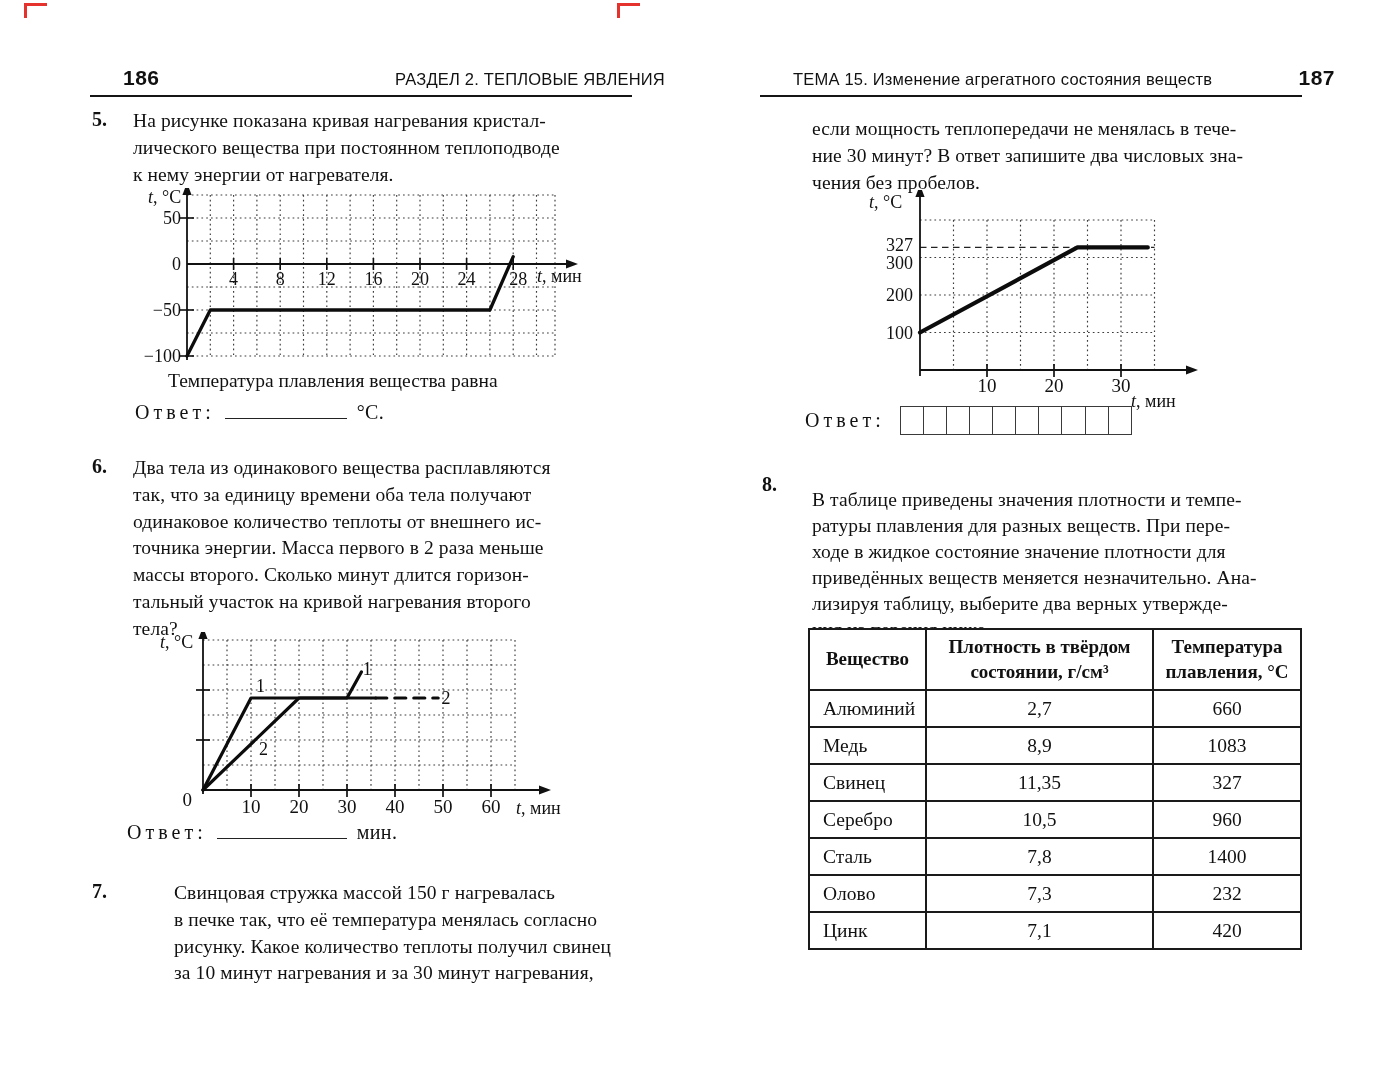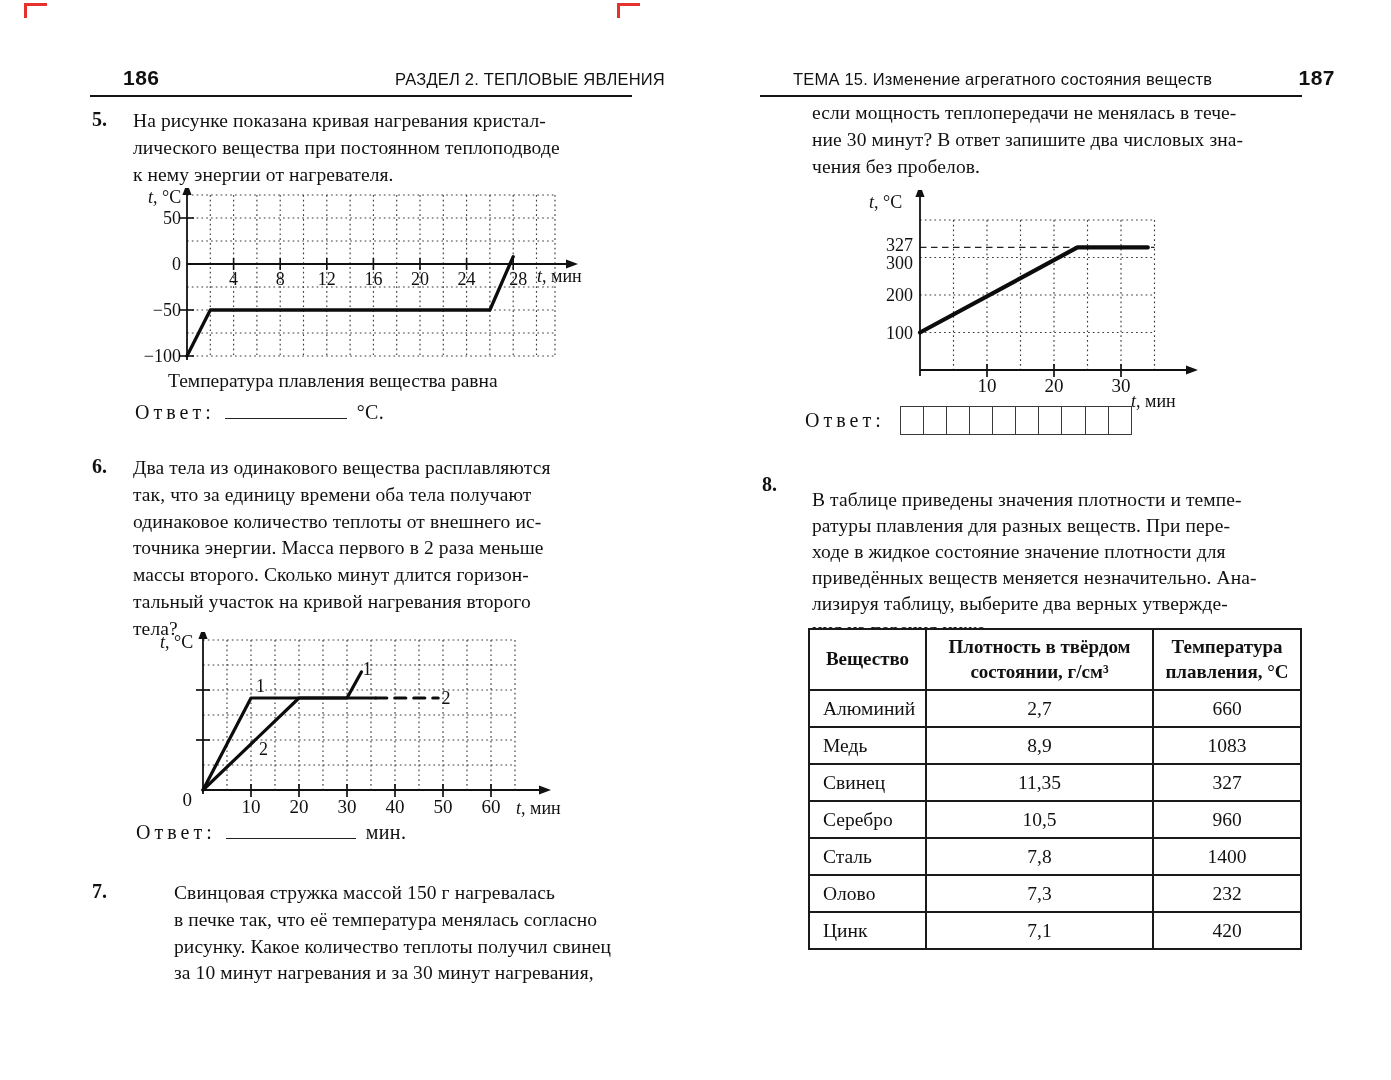--- a/index.html
+++ b/index.html
@@ -155,34 +155,34 @@
         <text x="386" y="182" text-anchor="start" font-size="18"><tspan font-style="italic">t</tspan><tspan>, мин</tspan></text>
         <polyline points="73,158 121,66 217,66 231.4,40" fill="none" stroke="#0c0c0c" stroke-width="3.2" stroke-linejoin="round" stroke-linecap="round"></polyline>
         <polyline points="73,158 169,66 245.79999999999998,66" fill="none" stroke="#0c0c0c" stroke-width="3.2" stroke-linejoin="round" stroke-linecap="round"></polyline>
         <polyline points="245.79999999999998,66 308.2,66" fill="none" stroke="#0c0c0c" stroke-width="3.2" stroke-linejoin="round" stroke-linecap="round" stroke-dasharray="11 8"></polyline>
         <text x="130.6" y="60.249999999999986" text-anchor="middle" font-size="18">1</text>
         <text x="237.16" y="42.750000000000014" text-anchor="middle" font-size="18">1</text>
         <text x="133.48" y="122.75" text-anchor="middle" font-size="18">2</text>
         <text x="315.88" y="72" text-anchor="middle" font-size="18">2</text>
       </svg></div>
 
-  <div class="ans" style="left:136px;top:819px;">
+  <div class="ans" style="left:127px;top:819px;">
     <span class="ans-label">Ответ:</span><span class="ans-line" style="width:130px;"></span><span class="ans-unit">мин.</span>
   </div>
 
   <div class="prob-num" style="left:92px;top:880px;">7.</div>
   <div class="prob-text" style="left:133px;top:880px;width:500px;margin-left:41px;">Свинцовая стружка массой 150 г нагревалась<br>в печке так, что её температура менялась согласно<br>рисунку. Какое количество теплоты получил свинец<br>за 10 минут нагревания и за 30 минут нагревания,</div>
 
   <div class="page-head" style="left:760px;top:66px;">
     <span class="head-title">ТЕМА 15. Изменение агрегатного состояния веществ</span>
     <span class="page-num">187</span>
   </div>
   <div class="head-rule" style="left:760px;top:95px;"></div>
 
-  <div class="prob-text" style="left:812px;top:100px;width:495px;">если мощность теплопередачи не менялась в тече-<br>ние 30 минут? В ответ запишите два числовых зна-<br>чения без пробелов.</div>
+  <div class="prob-text" style="left:812px;top:116px;width:495px;">если мощность теплопередачи не менялась в тече-<br>ние 30 минут? В ответ запишите два числовых зна-<br>чения без пробелов.</div>
 
   <div id="chart-p7" class="chart" style="left:855px;top:190px;"><svg width="370" height="225" font-family="&quot;Liberation Serif&quot;, serif">
         <line x1="98.5" y1="30" x2="98.5" y2="180" stroke="#3c3c3c" stroke-width="1.15" stroke-dasharray="1.7 3.1"></line>
         <line x1="132" y1="30" x2="132" y2="180" stroke="#3c3c3c" stroke-width="1.15" stroke-dasharray="1.7 3.1"></line>
         <line x1="165.5" y1="30" x2="165.5" y2="180" stroke="#3c3c3c" stroke-width="1.15" stroke-dasharray="1.7 3.1"></line>
         <line x1="199" y1="30" x2="199" y2="180" stroke="#3c3c3c" stroke-width="1.15" stroke-dasharray="1.7 3.1"></line>
         <line x1="232.5" y1="30" x2="232.5" y2="180" stroke="#3c3c3c" stroke-width="1.15" stroke-dasharray="1.7 3.1"></line>
         <line x1="266" y1="30" x2="266" y2="180" stroke="#3c3c3c" stroke-width="1.15" stroke-dasharray="1.7 3.1"></line>
         <line x1="299.5" y1="30" x2="299.5" y2="180" stroke="#3c3c3c" stroke-width="1.15" stroke-dasharray="1.7 3.1"></line>
         <line x1="65" y1="142.5" x2="299.5" y2="142.5" stroke="#3c3c3c" stroke-width="1.15" stroke-dasharray="1.7 3.1"></line>

